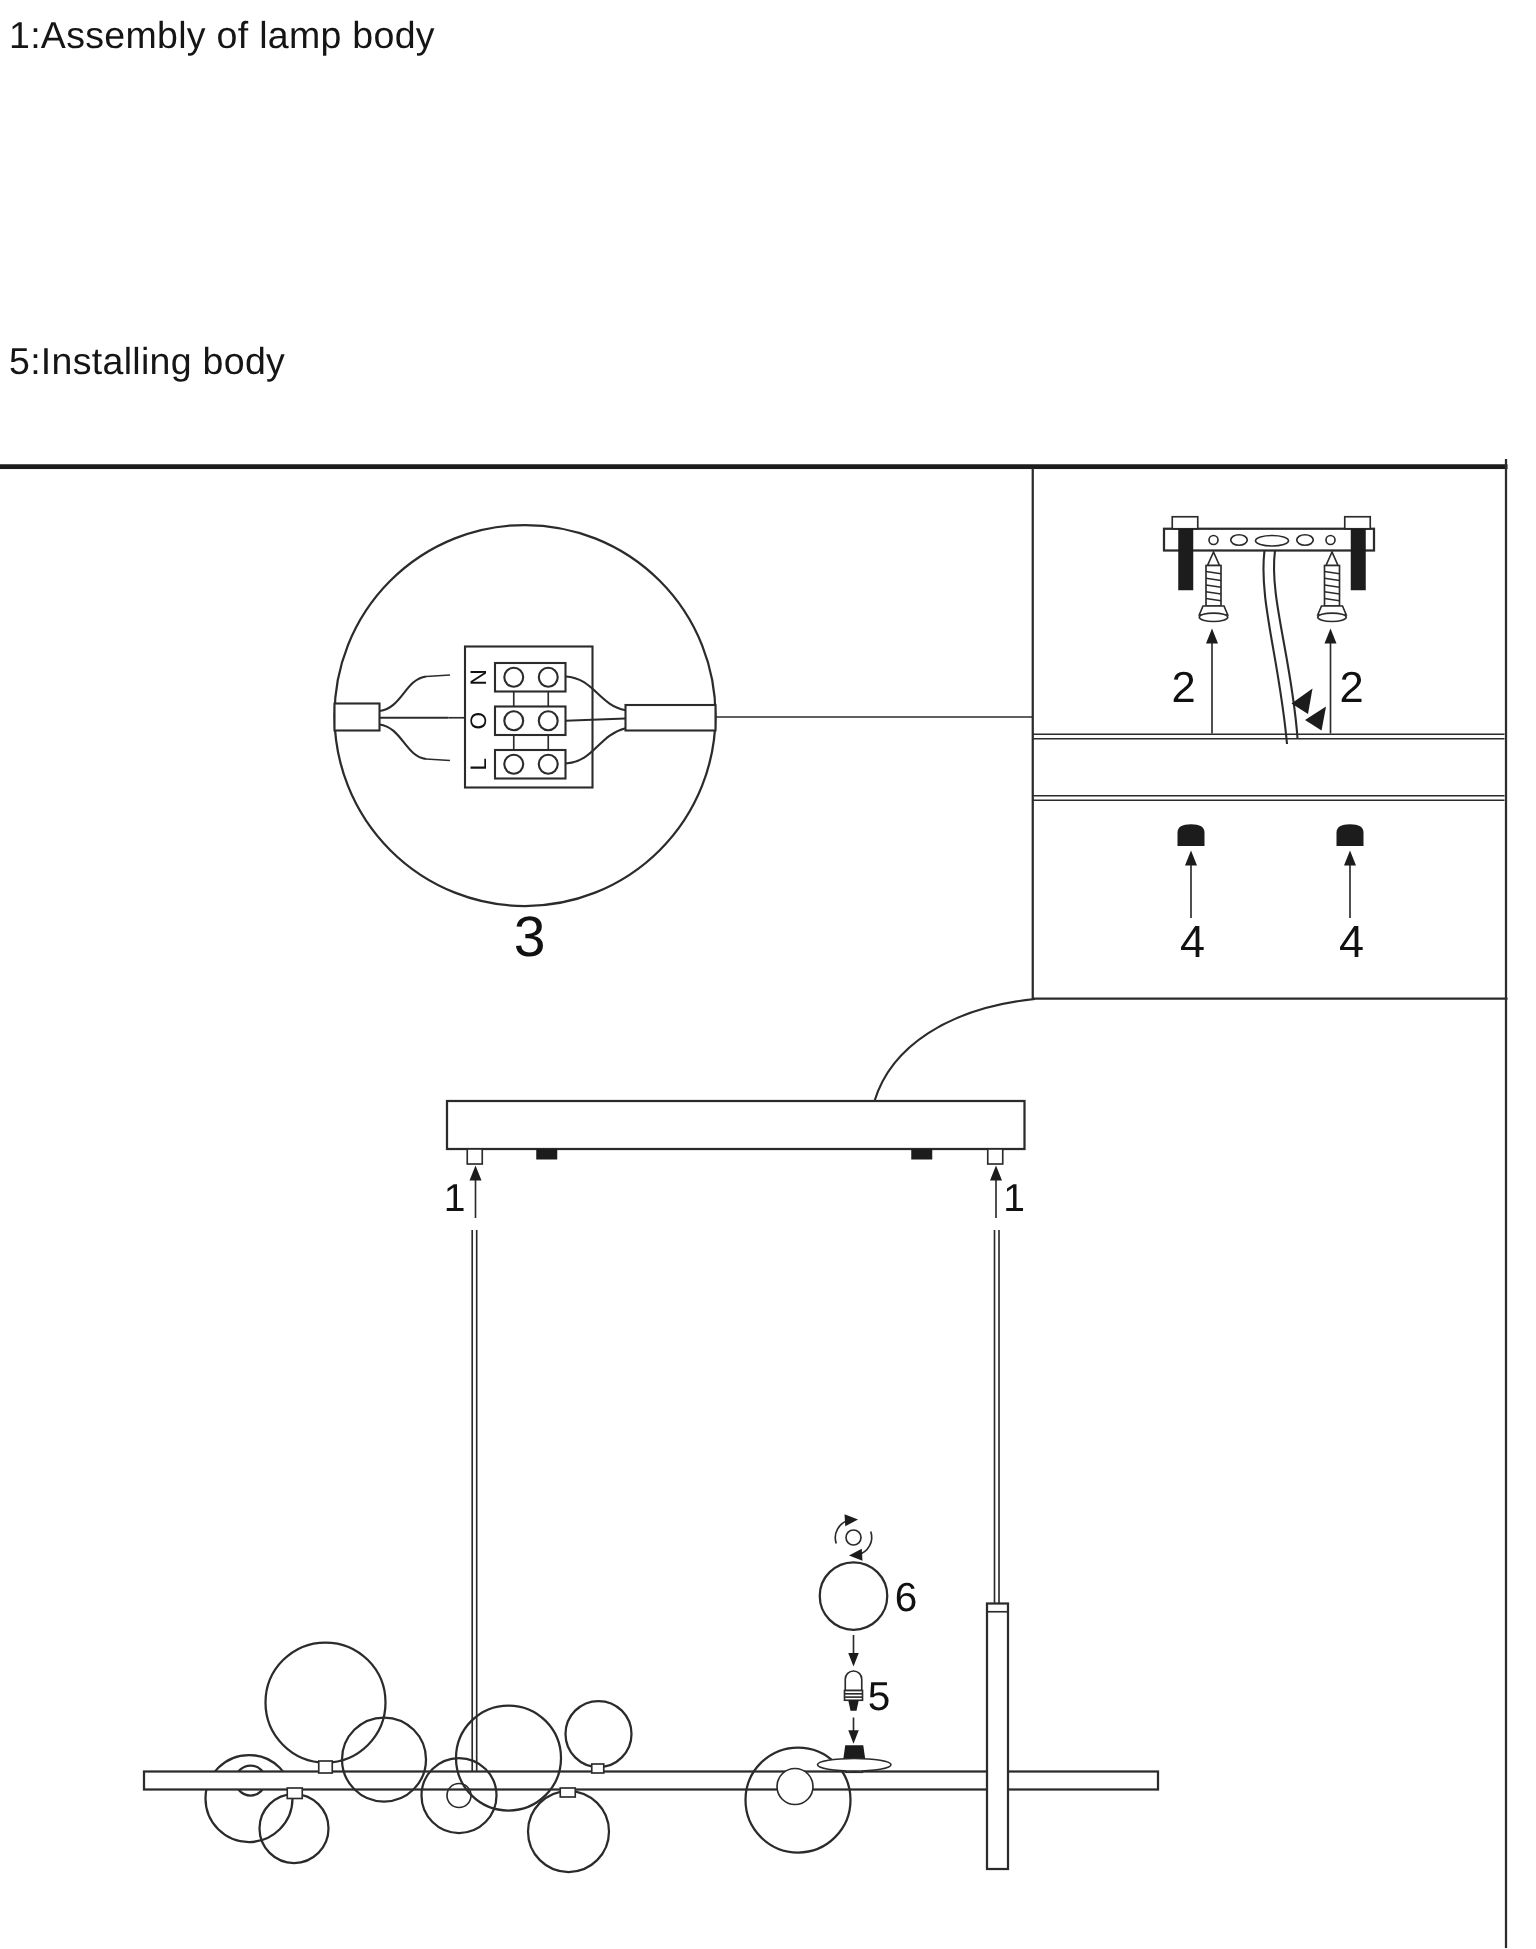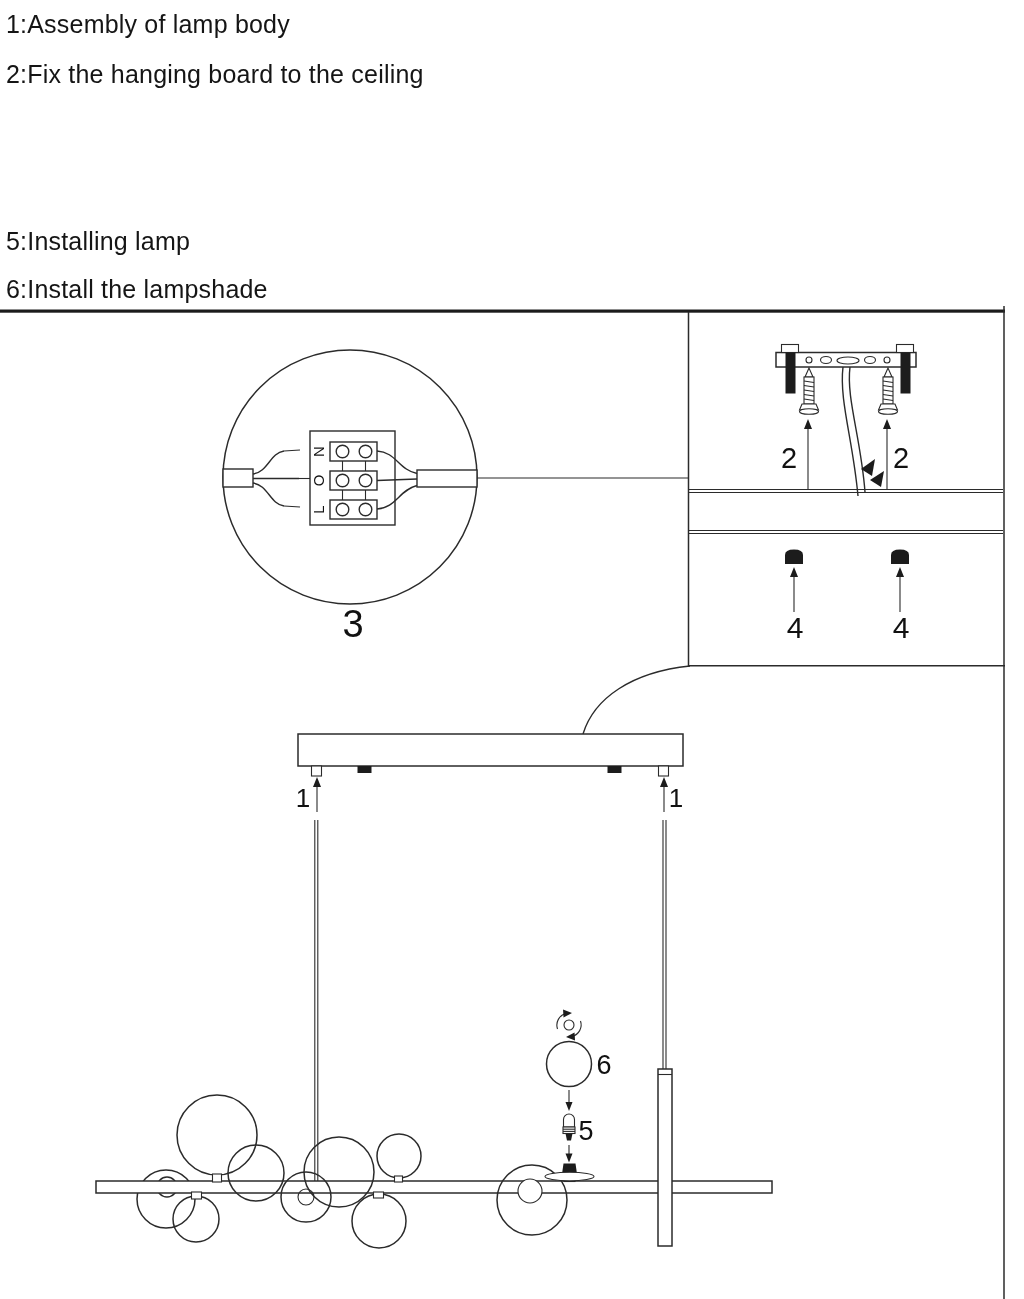--- a/index.html
+++ b/index.html
@@ -14,23 +14,21 @@
   .wh{fill:#ffffff;}
   .blk{fill:#1c1c1c;stroke:none;}
   .num{fill:#111;font-family:"Liberation Sans",sans-serif;}
 </style>
 </head>
 <body>
 
 <div class="page">
 
   <div class="instr" style="top:10px">1:Assembly of lamp body</div>
-  <div class="instr" style="top:60px">2:Fix the hanging board to the ceiling</div>
-  <div class="instr" style="top:227px">5:Installing lamp</div>
-  <div class="instr" style="top:275px">6:Install the lampshade</div>
+  <div class="instr" style="top:227px">5:Installing body</div>
 
   <svg class="diagram" width="1024" height="1299" viewBox="0 0 1024 1299">
 
     <g>
       <rect x="0" y="309.5" width="1005" height="3.2" class="blk"></rect>
       <line x1="1004" y1="306" x2="1004" y2="1299" class="ln" stroke-width="2.6"></line>
       <line x1="688.5" y1="312" x2="688.5" y2="666" class="ln"></line>
       <line x1="688" y1="489.5" x2="1003" y2="489.5" class="ln thin"></line>
       <line x1="688" y1="492.5" x2="1003" y2="492.5" class="ln thin"></line>
       <line x1="688" y1="530.5" x2="1003" y2="530.5" class="ln thin"></line>

